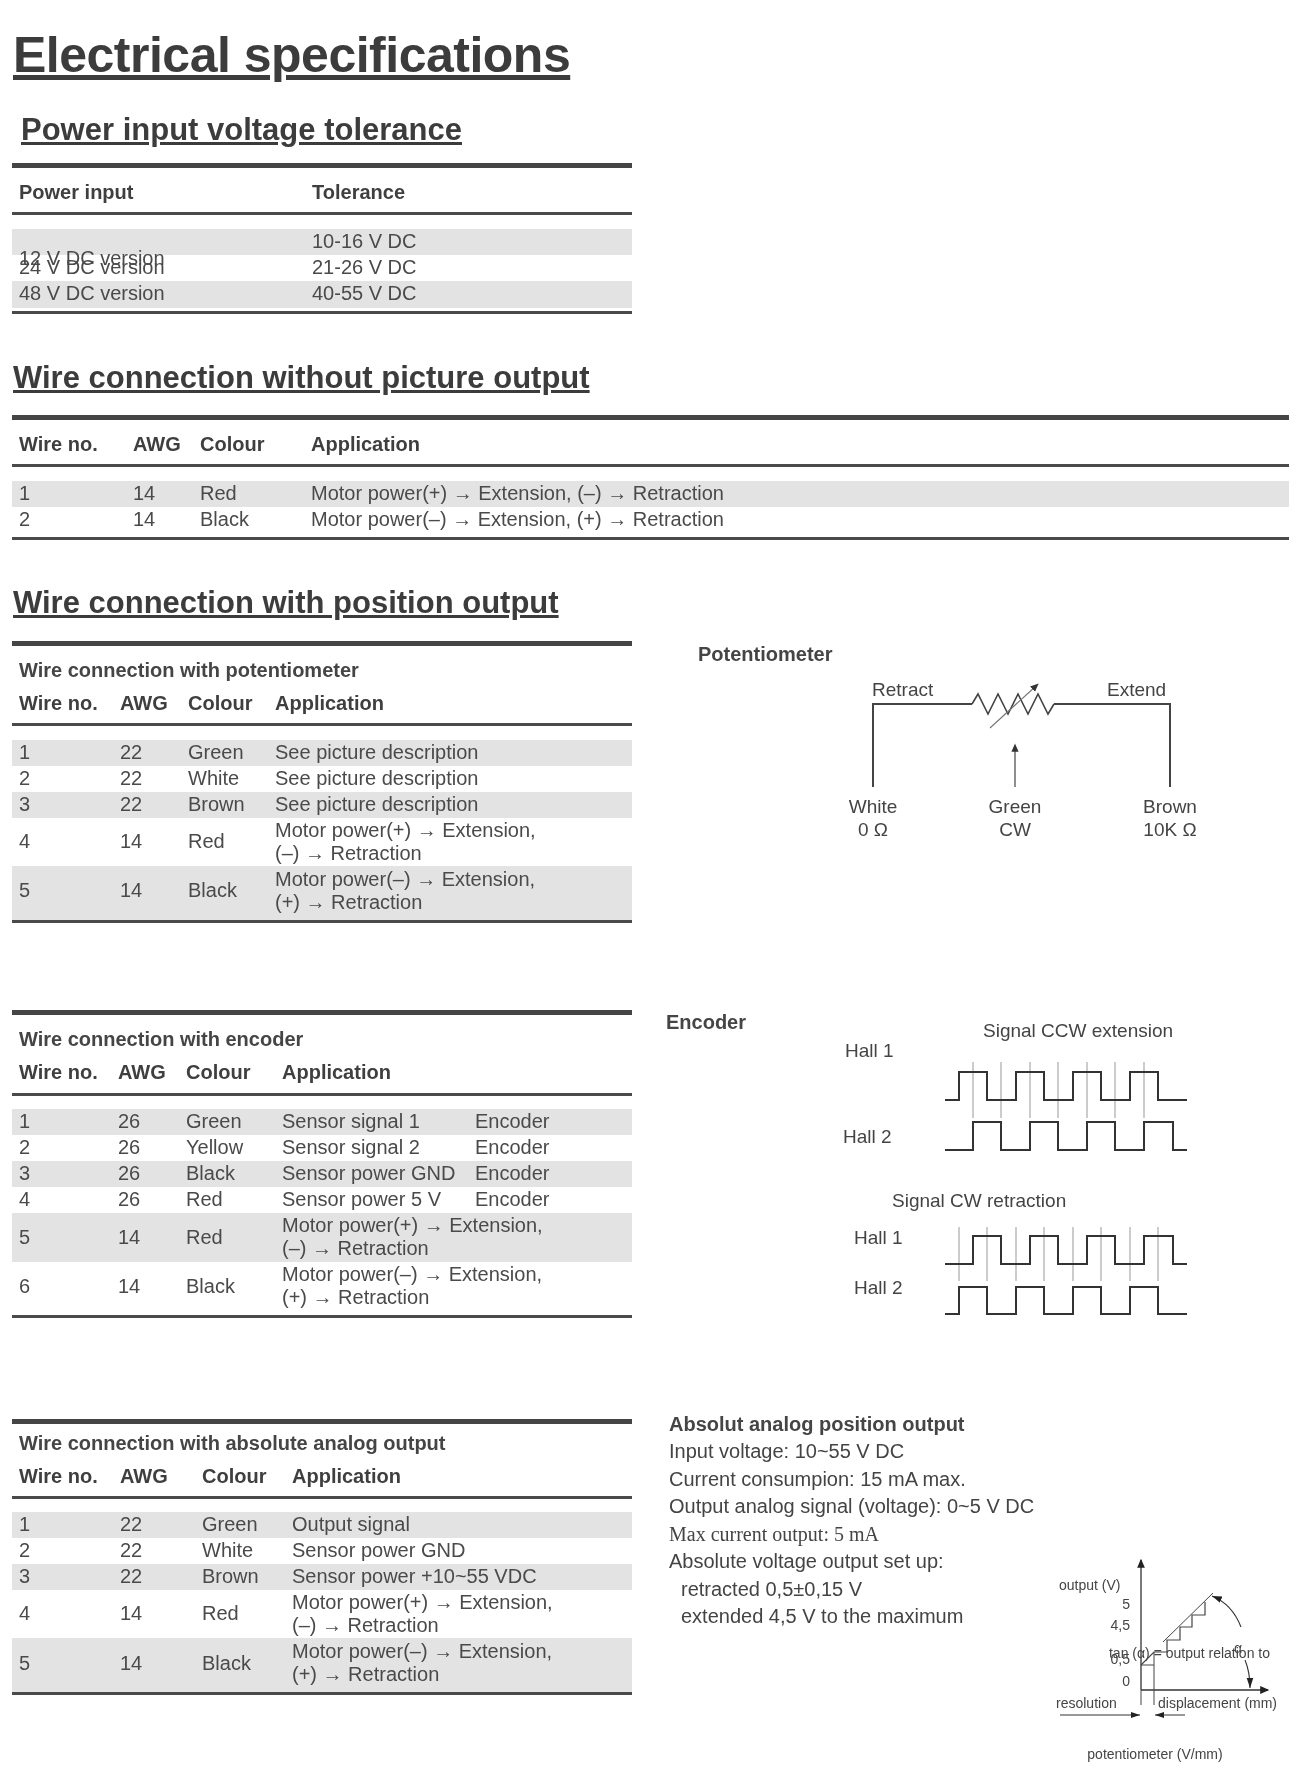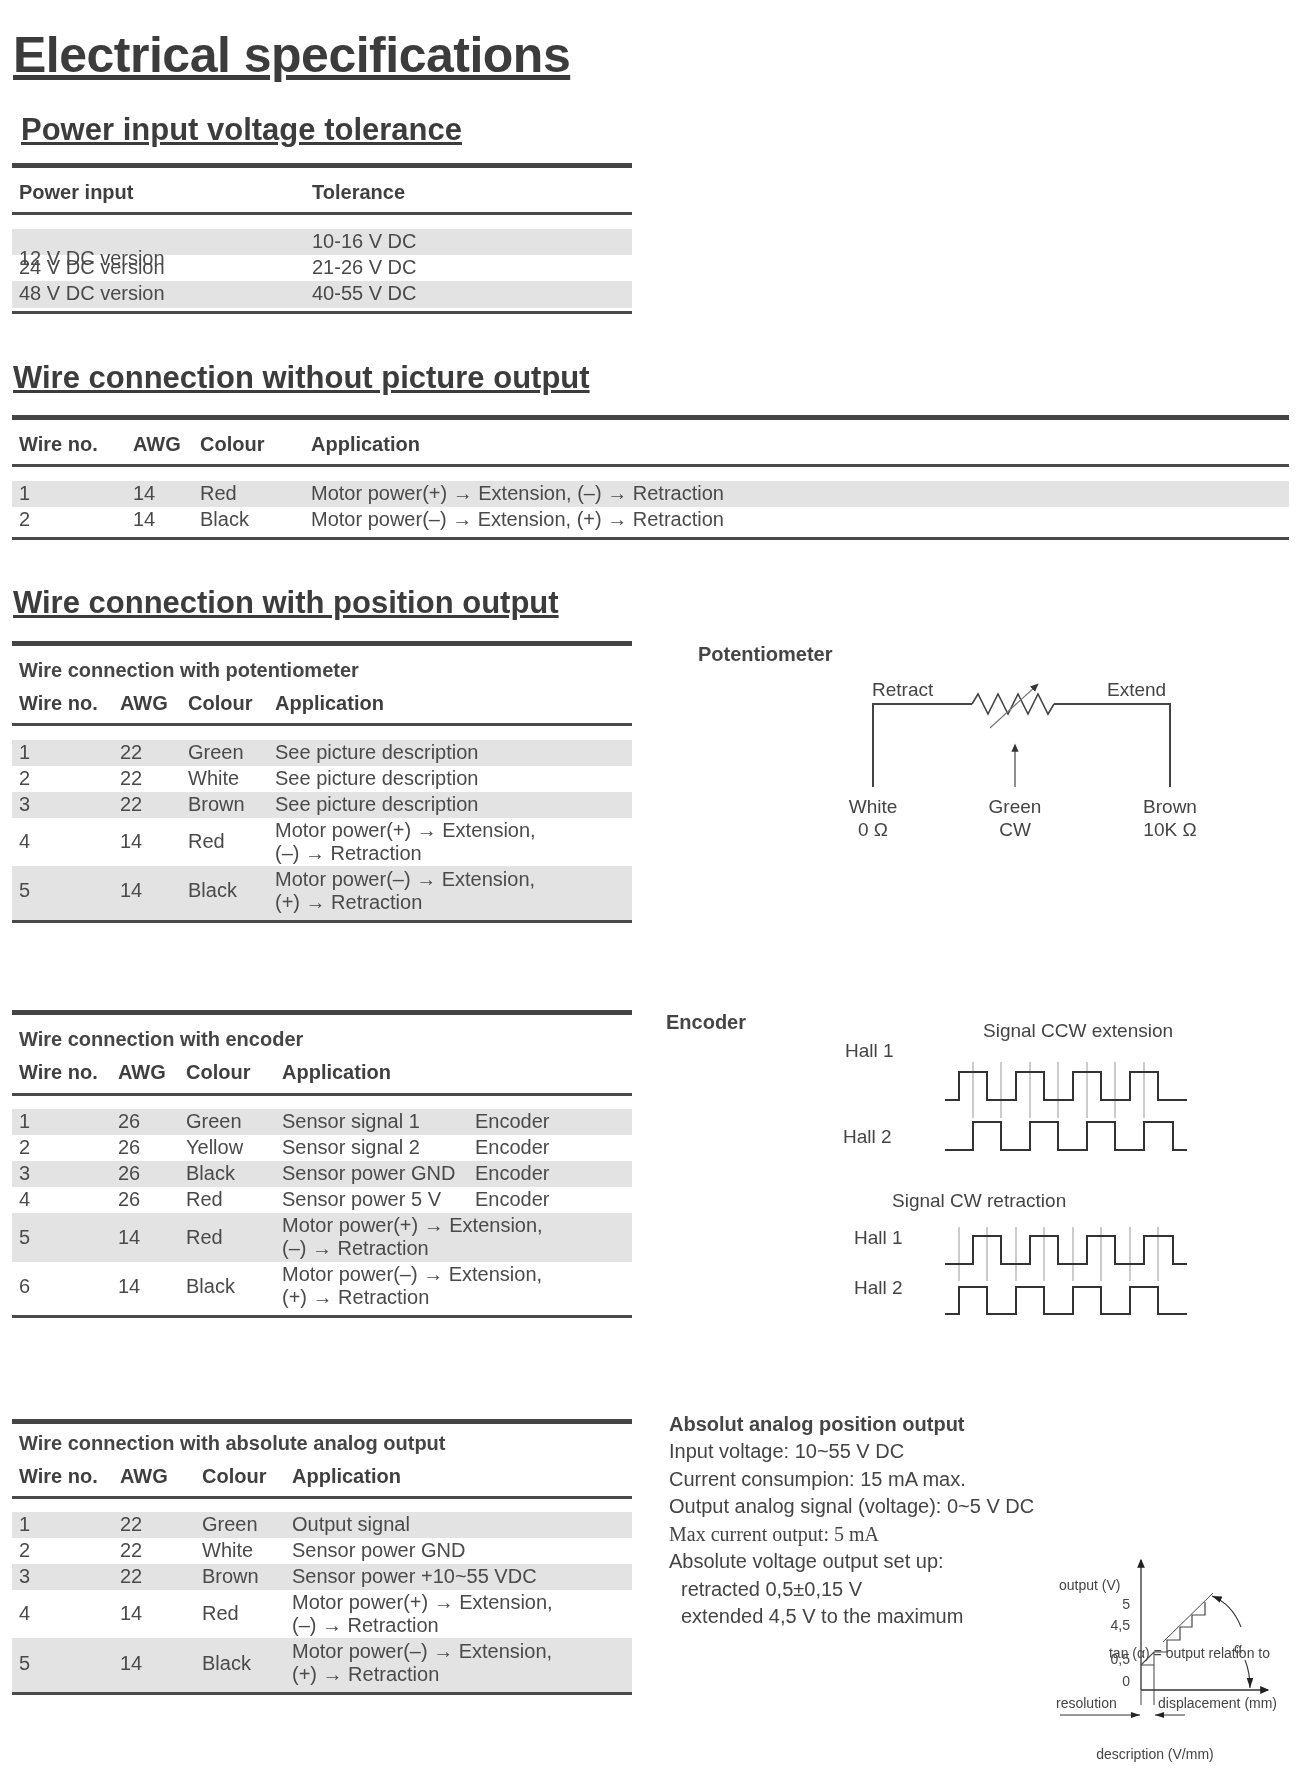--- a/index.html
+++ b/index.html
@@ -322,14 +322,14 @@
   </svg>
   <div class="small" style="left:1059px;top:1577px;">output (V)</div>
   <div class="small" style="left:1110px;top:1596px;width:20px;text-align:right;">5</div>
   <div class="small" style="left:1100px;top:1617px;width:30px;text-align:right;">4,5</div>
   <div class="small" style="left:1100px;top:1651px;width:30px;text-align:right;">0,5</div>
   <div class="small" style="left:1110px;top:1673px;width:20px;text-align:right;">0</div>
   <div class="small" style="left:1234px;top:1640px;">α</div>
   <div class="small" style="left:1056px;top:1695px;">resolution</div>
   <div class="small" style="left:1158px;top:1695px;">displacement (mm)</div>
   <div class="small" style="left:1040px;top:1645px;width:230px;text-align:right;">tan (α) = output relation to</div>
-  <div class="small" style="left:1040px;top:1746px;width:230px;text-align:center;">description (V/mm)</div>
+  <div class="small" style="left:1040px;top:1746px;width:230px;text-align:center;">potentiometer (V/mm)</div>
 </div>
 
 </body></html>

